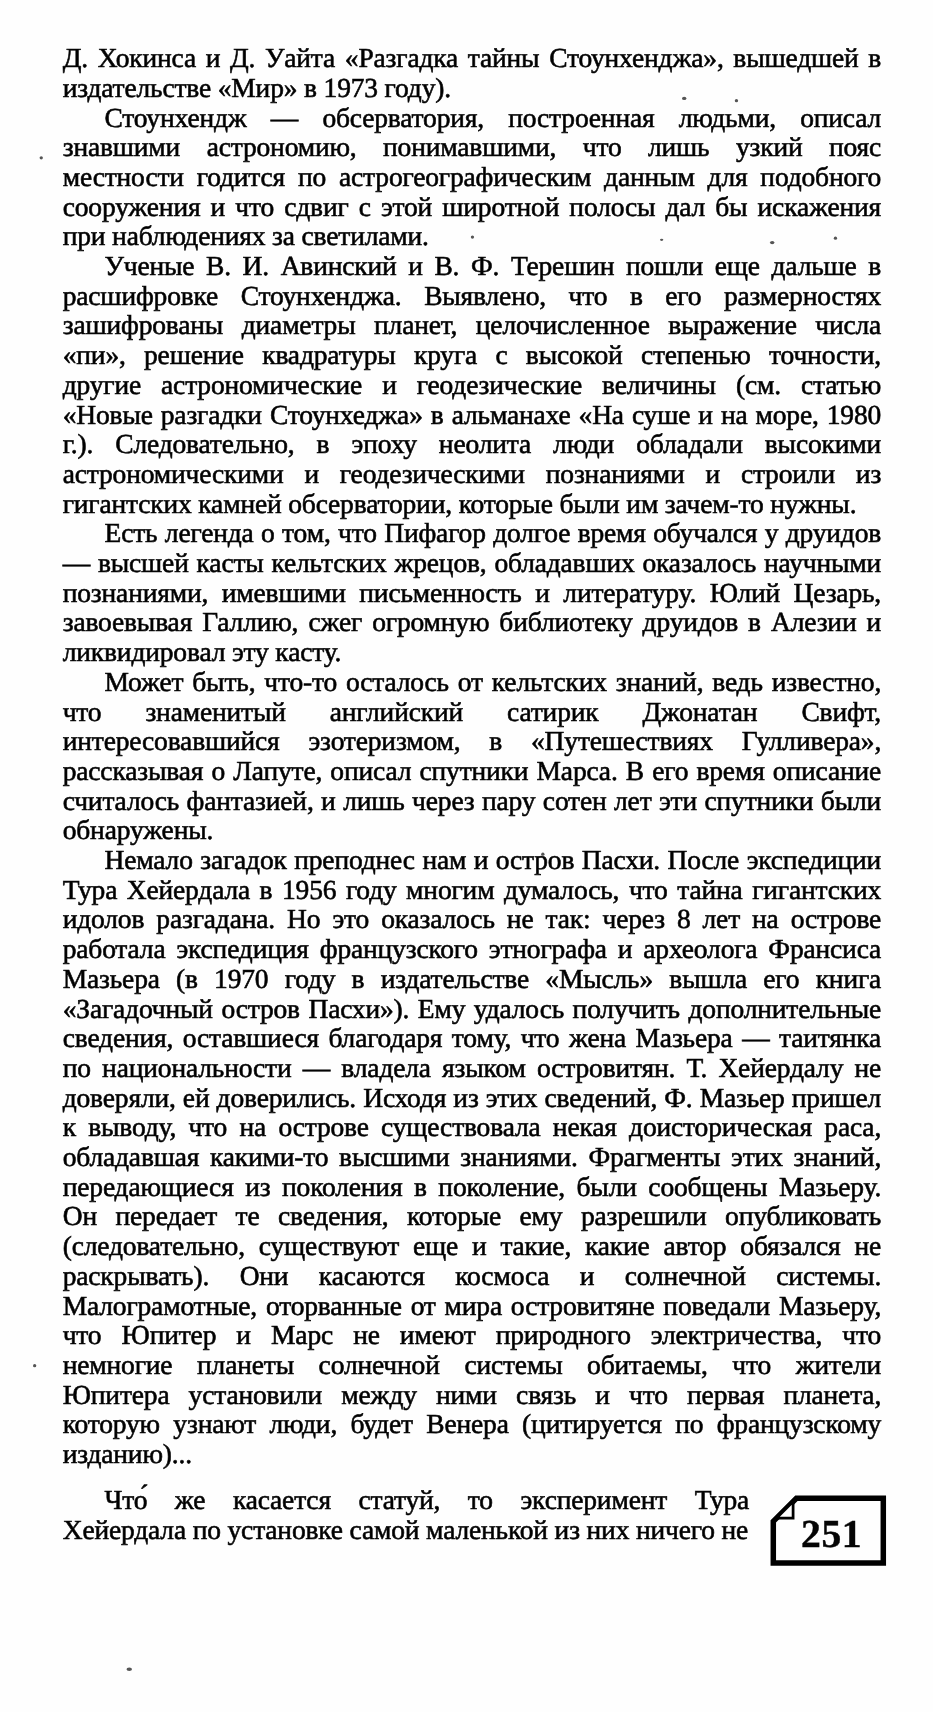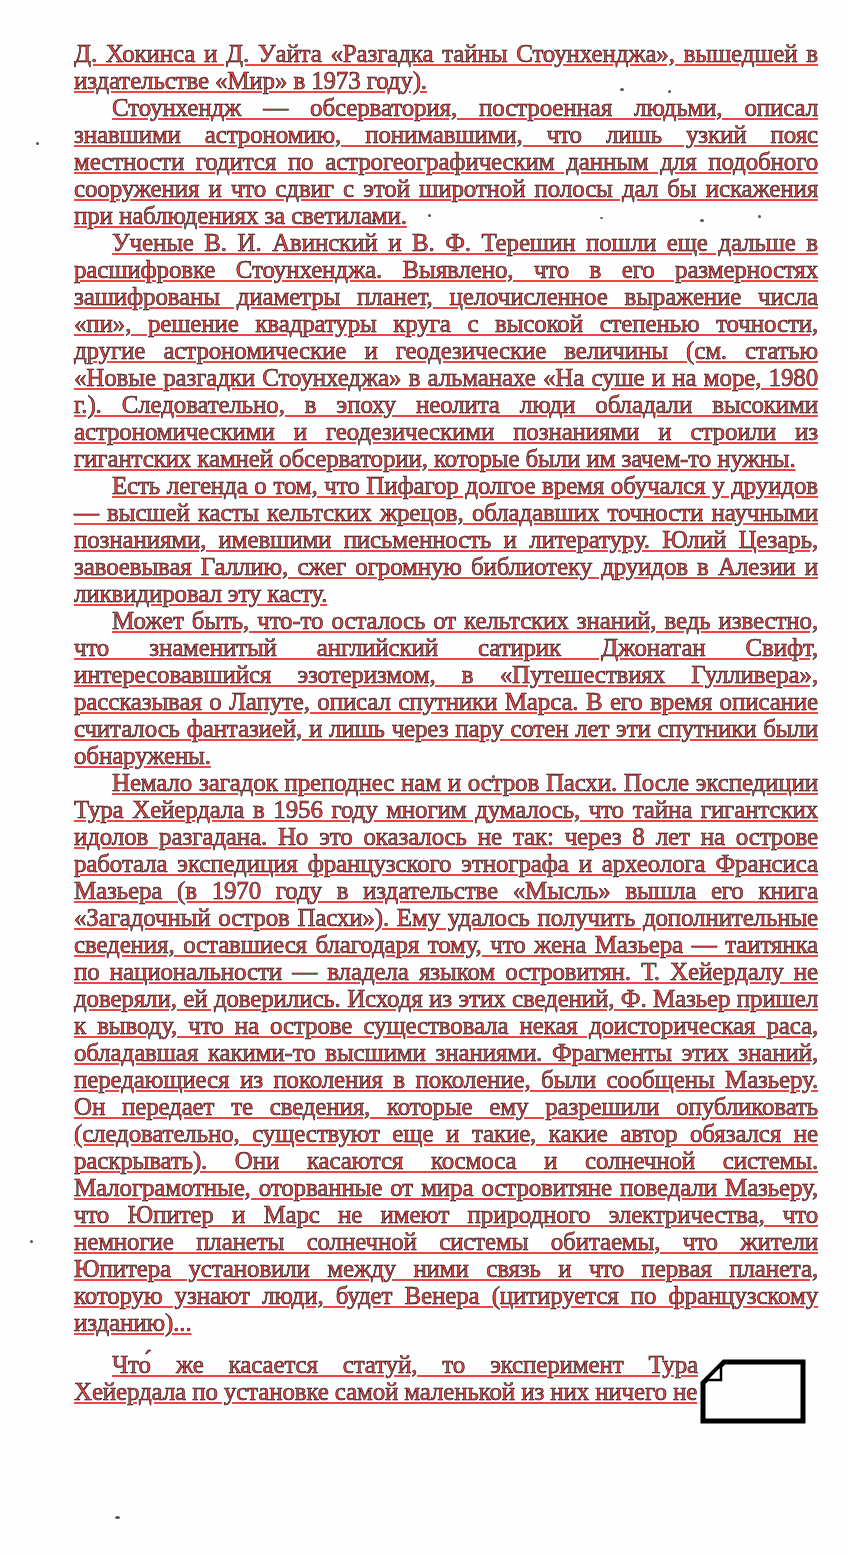--- a/index.html
+++ b/index.html
@@ -15,25 +15,24 @@
   .page {
     position: absolute;
     inset: 0;
     width: 848px;
     height: 1556px;
     background: #fefefe;
     overflow: hidden;
   }
   .text-column {
     position: absolute;
-    left: 74px;
+    left: 57px;
     top: 40px;
     width: 744px;
-    color: #ef4444;
-    text-decoration: underline;
+    color: #000000;
   }
   .para {
     margin: 0;
     font-size: 25px;
     line-height: 27px;
     text-align: justify;
     letter-spacing: -0.15px;
     -webkit-text-stroke: 0.55px #0b0b0b;
     hyphens: auto;
     -webkit-hyphens: auto;
@@ -84,31 +83,32 @@
 </style>
 </head>
 <body>
 
 <div class="page">
 
   <div class="text-column" id="text-column">
       <p class="para">Д. Хокинса и Д. Уайта «Разгадка тайны Стоунхенджа», вышедшей в издательстве «Мир» в 1973 году).</p>
       <p class="para indent">Стоунхендж — обсерватория, построенная людьми, описал знавшими астрономию, понимавшими, что лишь узкий пояс местности годится по астрогеографическим данным для подобного сооружения и что сдвиг с этой широтной полосы дал бы искажения при наблюдениях за светилами.</p>
       <p class="para indent">Ученые В. И. Авинский и В. Ф. Терешин пошли еще дальше в расшифровке Стоунхенджа. Выявлено, что в его размерностях зашифрованы диаметры планет, целочисленное выражение числа «пи», решение квадратуры круга с высокой степенью точности, другие астрономические и геодезические величины (см. статью «Новые разгадки Стоунхеджа» в альманахе «На суше и на море, 1980 г.). Следовательно, в эпоху неолита люди обладали высокими астрономическими и геодезическими познаниями и строили из гигантских камней обсерватории, которые были им зачем-то нужны.</p>
-      <p class="para indent">Есть легенда о том, что Пифагор долгое время обучался у друидов — высшей касты кельтских жрецов, обладавших точности научными познаниями, имевшими письменность и литературу. Юлий Цезарь, завоевывая Галлию, сжег огромную библиотеку друидов в Алезии и ликвидировал эту касту.</p>
+      <p class="para indent">Есть легенда о том, что Пифагор долгое время обучался у друидов — высшей касты кельтских жрецов, обладавших оказалось научными познаниями, имевшими письменность и литературу. Юлий Цезарь, завоевывая Галлию, сжег огромную библиотеку друидов в Алезии и ликвидировал эту касту.</p>
       <p class="para indent">Может быть, что-то осталось от кельтских знаний, ведь известно, что знаменитый английский сатирик Джонатан Свифт, интересовавшийся эзотеризмом, в «Путешествиях Гулливера», рассказывая о Лапуте, описал спутники Марса. В его время описание считалось фантазией, и лишь через пару сотен лет эти спутники были обнаружены.</p>
       <p class="para indent">Немало загадок преподнес нам и остров Пасхи. После экспедиции Тура Хейердала в 1956 году многим думалось, что тайна гигантских идолов разгадана. Но это оказалось не так: через 8 лет на острове работала экспедиция французского этнографа и археолога Франсиса Мазьера (в 1970 году в издательстве «Мысль» вышла его книга «Загадочный остров Пасхи»). Ему удалось получить дополнительные сведения, оставшиеся благодаря тому, что жена Мазьера — таитянка по национальности — владела языком островитян. Т. Хейердалу не доверяли, ей доверились. Исходя из этих сведений, Ф. Мазьер пришел к выводу, что на острове существовала некая доисторическая раса, обладавшая какими-то высшими знаниями. Фрагменты этих знаний, передающиеся из поколения в поколение, были сообщены Мазьеру. Он передает те сведения, которые ему разрешили опубликовать (следовательно, существуют еще и такие, какие автор обязался не раскрывать). Они касаются космоса и солнечной системы. Малограмотные, оторванные от мира островитяне поведали Мазьеру, что Юпитер и Марс не имеют природного электричества, что немногие планеты солнечной системы обитаемы, что жители Юпитера установили между ними связь и что первая планета, которую узнают люди, будет Венера (цитируется по французскому изданию)...</p>
       <p class="para indent wrap-badge">Что́ же касается статуй, то эксперимент Тура Хейердала по установке самой маленькой из них ничего не</p>
     </div>
 
   <div class="page-badge">
     <svg class="badge-shape" viewBox="0 0 110 70" xmlns="http://www.w3.org/2000/svg">
       <path d="M26 5 H105 V64 H5 V26 Z" fill="#fefefe" stroke="#000000" stroke-width="5" stroke-linejoin="miter"></path>
       <path d="M8 23 L23 8 L23 23 Z" fill="#fefefe" stroke="#000000" stroke-width="2.5" stroke-linejoin="miter"></path>
     </svg>
+    <span class="badge-number">251</span>
   </div>
 
   <div class="speck" style="left:620px;top:88px;width:4px;height:3px;"></div>
   <div class="speck" style="left:668px;top:90px;width:3px;height:3px;"></div>
   <div class="speck" style="left:36px;top:142px;width:3px;height:3px;"></div>
   <div class="speck" style="left:372px;top:219px;width:4px;height:3px;"></div>
   <div class="speck" style="left:428px;top:214px;width:3px;height:3px;"></div>
   <div class="speck" style="left:600px;top:217px;width:3px;height:2px;"></div>
   <div class="speck" style="left:700px;top:219px;width:4px;height:3px;"></div>
   <div class="speck" style="left:758px;top:215px;width:3px;height:3px;"></div>

